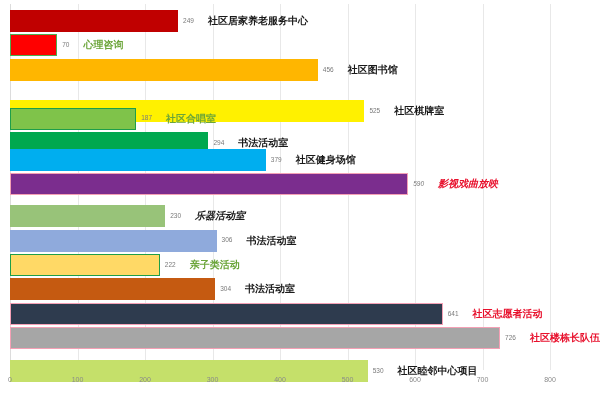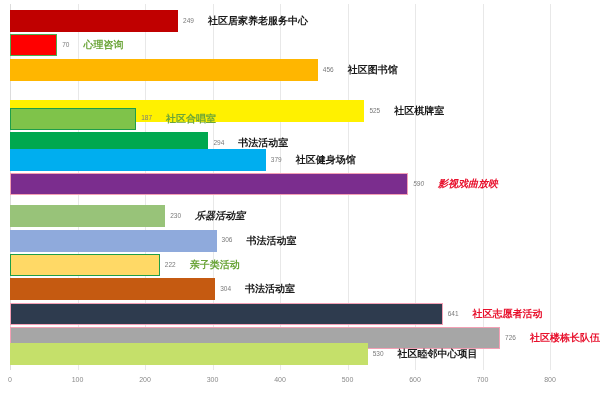--- a/index.html
+++ b/index.html
@@ -168,21 +168,21 @@
       <div class="bar-row" style="top: 298.8px;">
         <div class="bar" style="width: 432.675px; background: rgb(46, 59, 78); border: 1.5px solid rgb(244, 160, 181);"></div>
         <span class="bar-value">641</span>
         <span class="bar-label" style="color: rgb(232, 17, 45);">社区志愿者活动</span>
       </div>
       <div class="bar-row" style="top: 323.2px;">
         <div class="bar" style="width: 490.05px; background: rgb(166, 166, 166); border: 1.5px solid rgb(244, 160, 181);"></div>
         <span class="bar-value">726</span>
         <span class="bar-label" style="color: rgb(232, 17, 45);">社区楼栋长队伍</span>
       </div>
-      <div class="bar-row" style="top: 339px; justify-content: space-between;">
+      <div class="bar-row" style="top: 356px; justify-content: space-between;">
         <div class="bar" style="width: 357.75px; background: rgb(197, 224, 106);"></div>
         <span class="bar-value">530</span>
         <span class="bar-label" style="color: rgb(26, 26, 26);">社区睦邻中心项目</span>
       </div>
     </div>
 
   <div id="x-axis">
       <div class="tick-label" style="left: 0px;">0</div>
       <div class="tick-label" style="left: 67.5px;">100</div>
       <div class="tick-label" style="left: 135px;">200</div>

